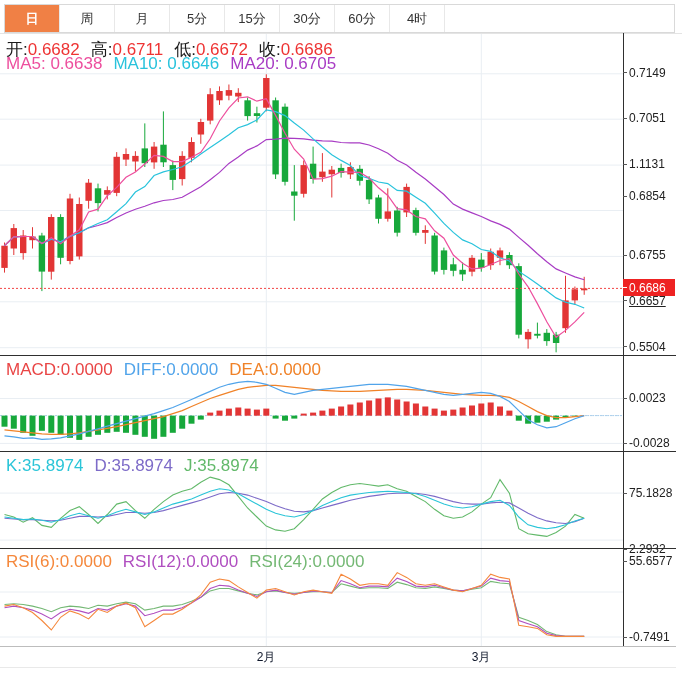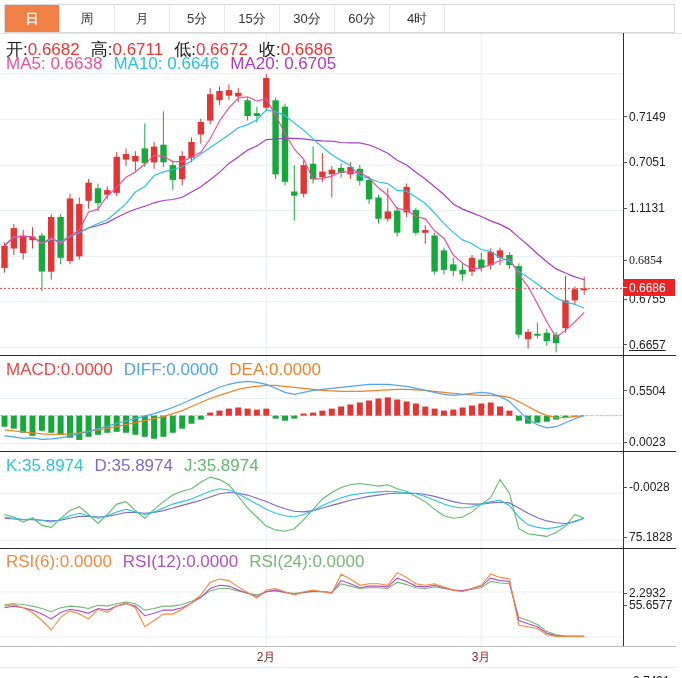--- a/index.html
+++ b/index.html
@@ -14,28 +14,28 @@
   #panel-main{top:33px;height:322px;border-top:1px solid #e4e4e4;box-sizing:content-box;}
   #panel-macd{top:355px;height:96px;}
   #panel-kdj{top:451px;height:97px;}
   #panel-rsi{top:548px;height:98px;}
   .plot{position:absolute;left:0;top:0;display:block;}
   .sep{position:absolute;left:0;width:676px;height:1px;background:#2f2f2f;}
   .vaxis{position:absolute;left:623px;top:33px;width:1px;height:613px;background:#2f2f2f;}
   .legend{position:absolute;left:6px;font-size:17px;white-space:nowrap;z-index:5;}
   .legend .li{margin-right:11px;}
   .ytick{position:absolute;left:623px;font-size:12px;color:#222;height:14px;line-height:14px;
-         display:flex;align-items:center;white-space:nowrap;z-index:4;margin-top:44px;}
+         display:flex;align-items:center;white-space:nowrap;z-index:4;}
   .ytick::before{content:"";display:inline-block;width:4px;height:1px;background:#555;margin-right:2px;}
   .badge{position:absolute;left:623px;width:52px;height:17px;font-size:12px;color:#fff;
          display:flex;align-items:center;z-index:6;}
   .badge::before{content:"";display:inline-block;width:4px;height:1px;background:#fff;margin-right:2px;}
   .xline1{position:absolute;left:0;top:646px;width:676px;height:1px;background:#bdbdbd;}
   .xline2{position:absolute;left:0;top:667px;width:676px;height:1px;background:#e9e9e9;}
-  .xlabel{position:absolute;top:649px;font-size:12px;color:#7f1d1d;transform:translateX(-50%);}
+  .xlabel{position:absolute;top:649px;font-size:12px;color:#0f172a;transform:translateX(-50%);}
 </style>
 </head>
 <body>
 
 <div class="app" id="app">
   <div class="tabbar" id="tabbar">
       <div class="tab sel" style="background: rgb(240, 128, 69);">日</div>
       <div class="tab">周</div>
       <div class="tab">月</div>
       <div class="tab">5分</div>
@@ -302,21 +302,21 @@
     <span>0.6686</span>
   </div>
 
   <div id="xlabels">
       <div class="xlabel" style="left: 266px;">2月</div>
       <div class="xlabel" style="left: 481px;">3月</div>
     </div>
 <div class="ytick" style="top: 65.8446px;">0.7149</div>
     <div class="ytick" style="top: 111.249px;">0.7051</div>
     <div class="ytick" style="top: 157.117px;">1.1131</div>
-    <div class="ytick" style="top: 209px; font-family: Liberation Serif, serif;">0.6854</div>
+    <div class="ytick" style="top: 189px;">0.6854</div>
     <div class="ytick" style="top: 248.388px;">0.6755</div>
     <div class="ytick" style="top: 293.793px; text-decoration: underline;">0.6657</div>
     <div class="ytick" style="top: 339.66px;">0.5504</div>
     <div class="ytick" style="top: 391.453px;">0.0023</div>
     <div class="ytick" style="top: 436.421px;">-0.0028</div>
     <div class="ytick" style="top: 486.062px;">75.1828</div>
     <div class="ytick" style="top: 542px;">2.2932</div>
     <div class="ytick" style="top: 554px;">55.6577</div>
     <div class="ytick" style="top: 630.021px;">-0.7491</div>
   </div>

